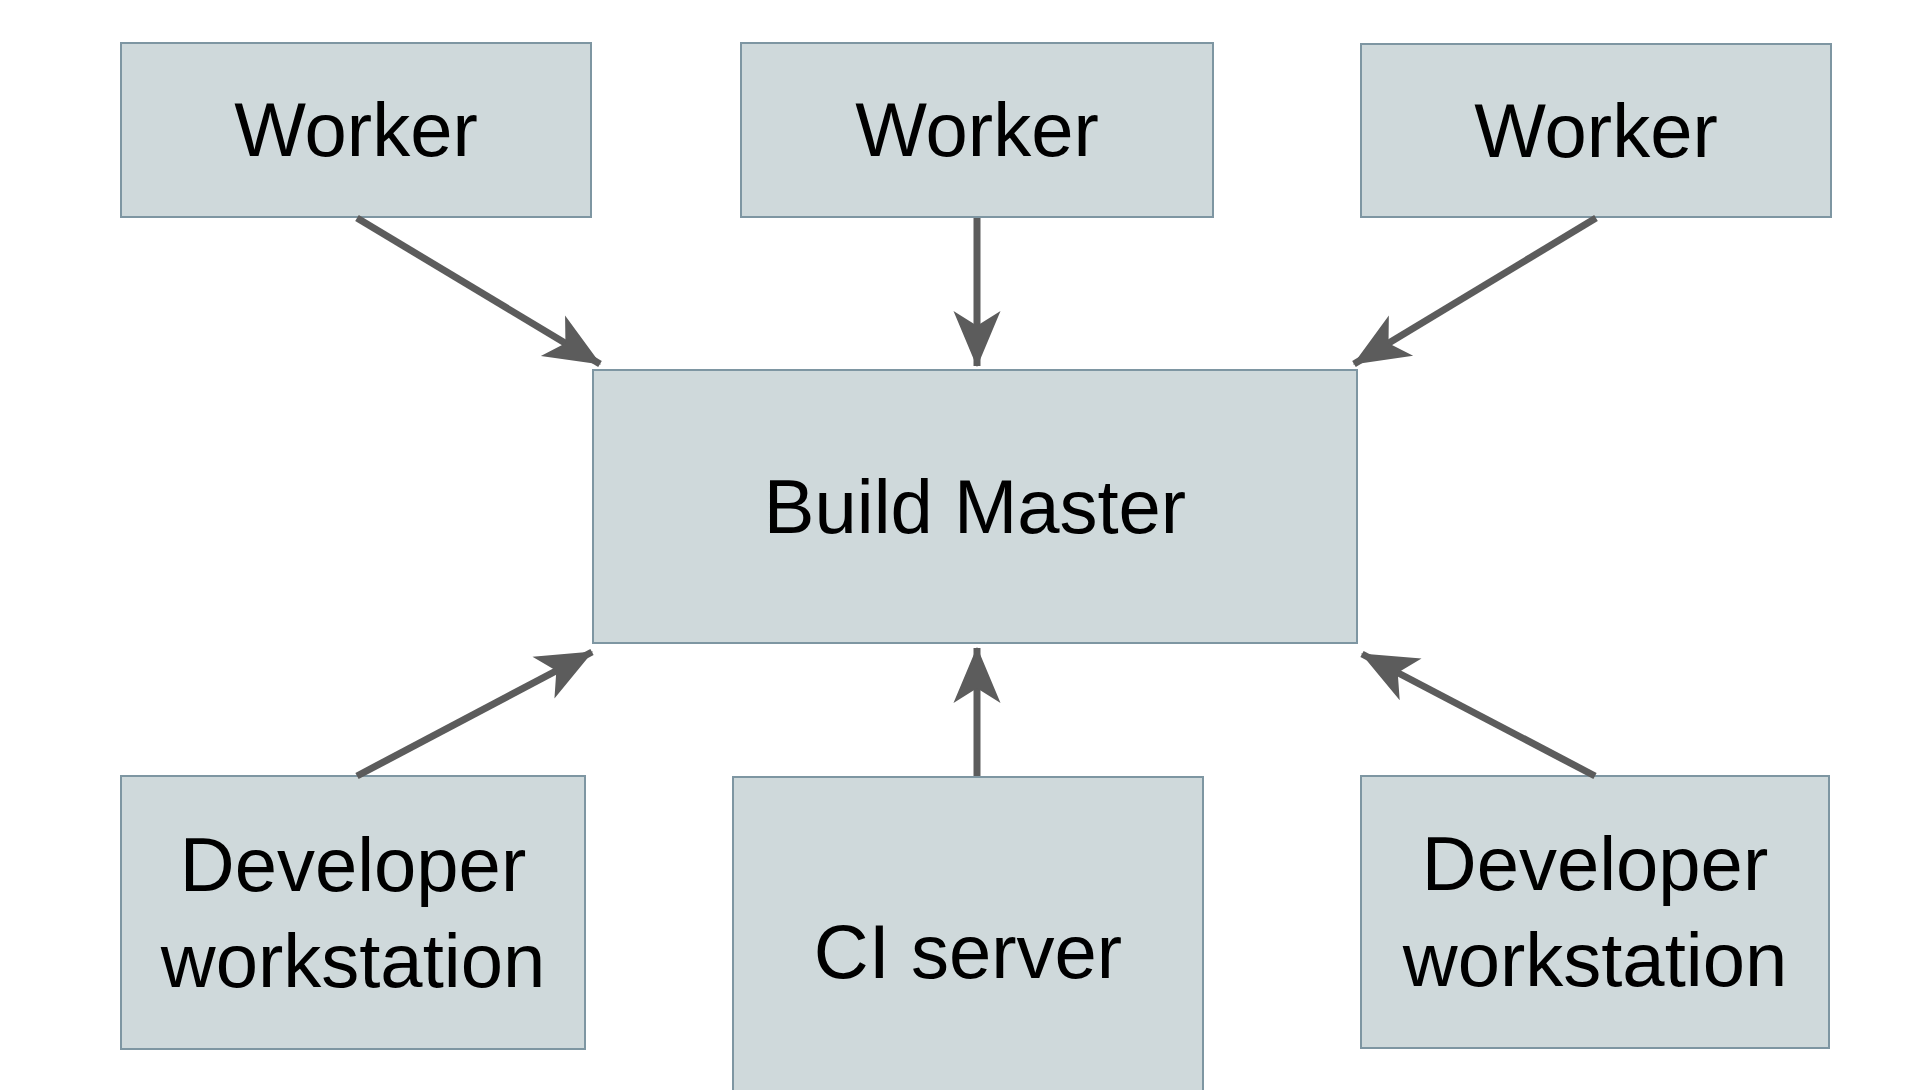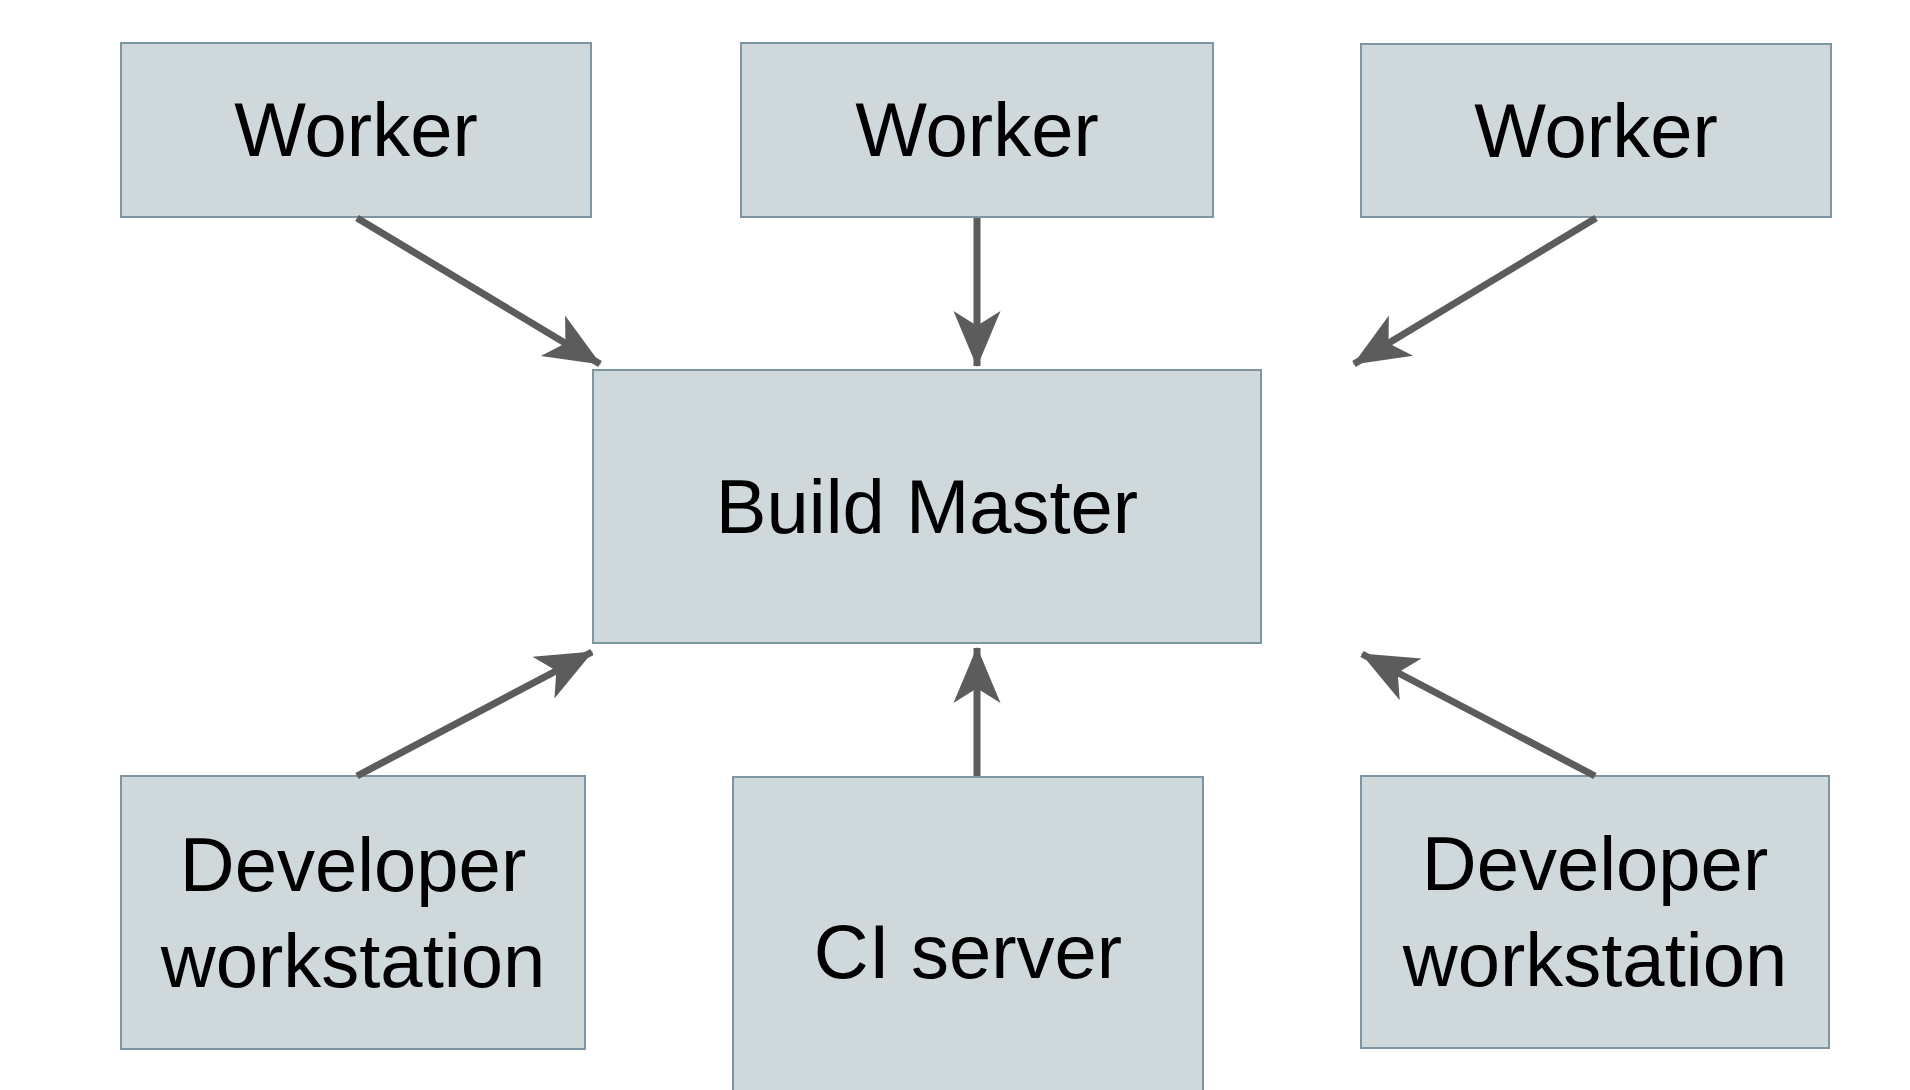--- a/index.html
+++ b/index.html
@@ -51,21 +51,21 @@
   </div>
 
   <div class="node" style="left:740px; top:42px; width:474px; height:176px;">
     <span class="label">Worker</span>
   </div>
 
   <div class="node" style="left:1360px; top:43px; width:472px; height:175px;">
     <span class="label">Worker</span>
   </div>
 
-  <div class="node" style="left:592px; top:369px; width:670px; height:275px;">
+  <div class="node" style="left:592px; top:369px; width:766px; height:275px;">
     <span class="label">Build Master</span>
   </div>
 
   <div class="node" style="left:120px; top:775px; width:466px; height:275px;">
     <span class="label">Developer workstation</span>
   </div>
 
   <div class="node" style="left:732px; top:776px; width:472px; height:352px;">
     <span class="label">CI server</span>
   </div>

